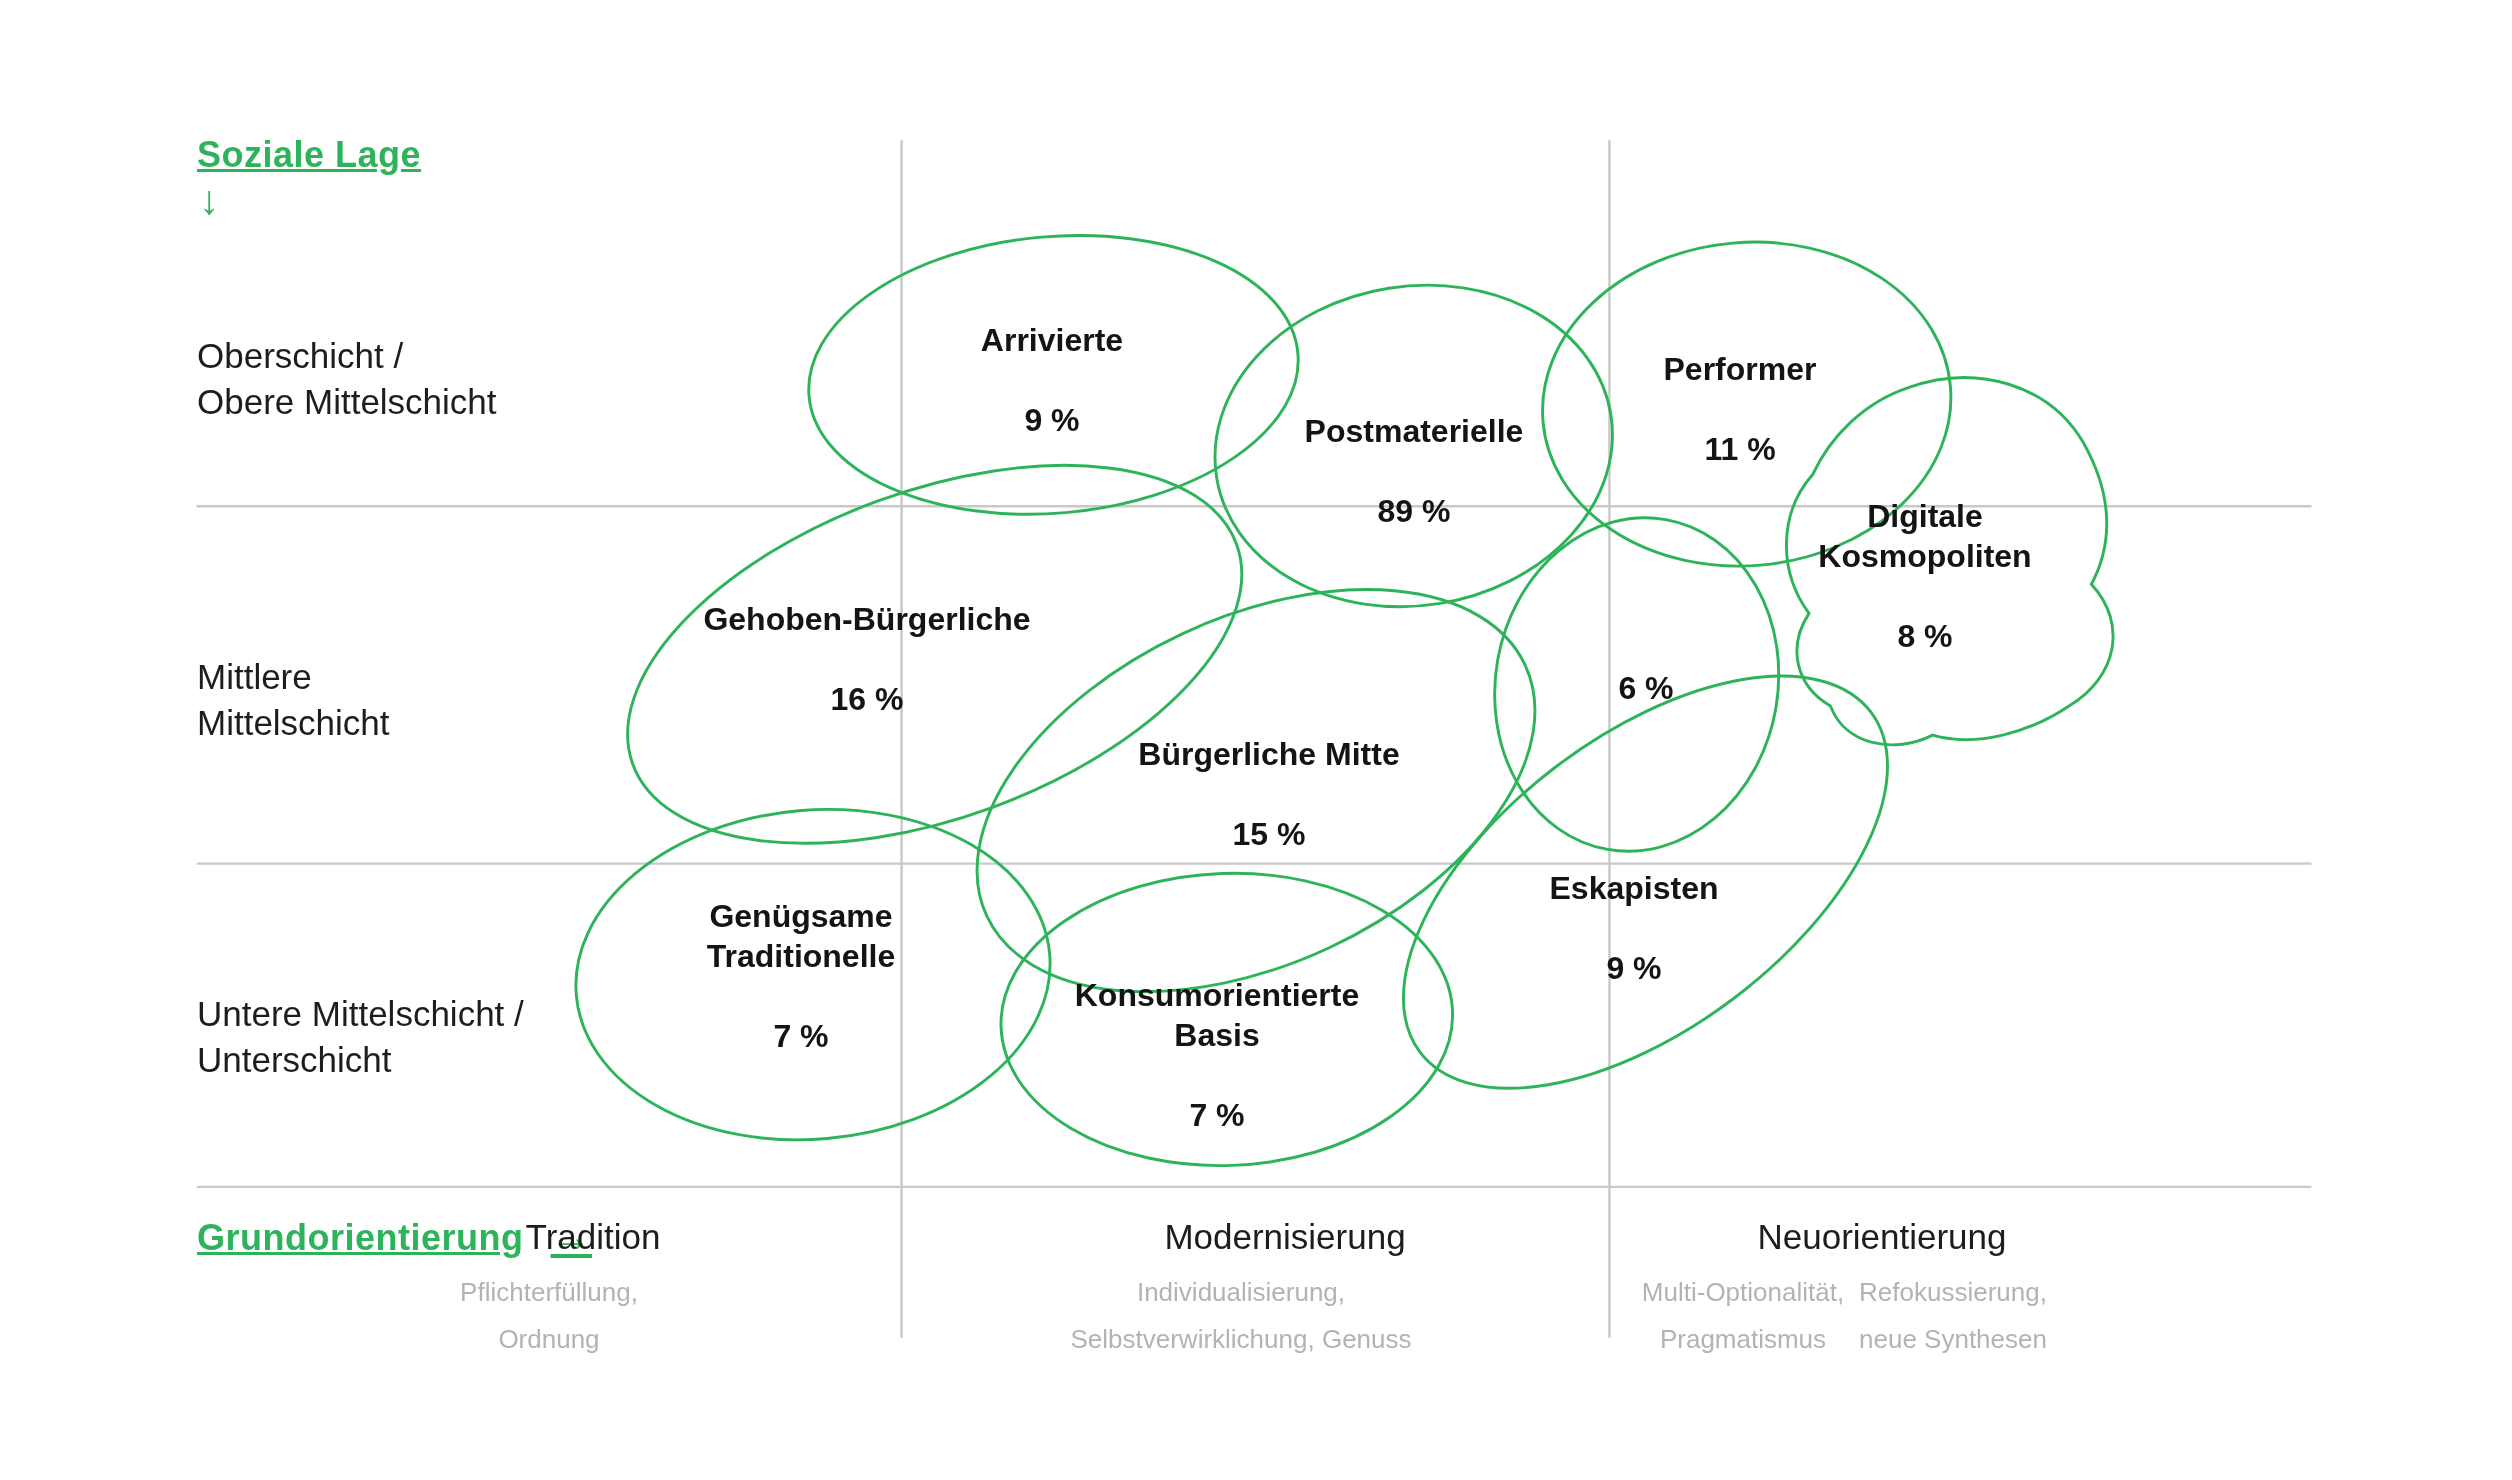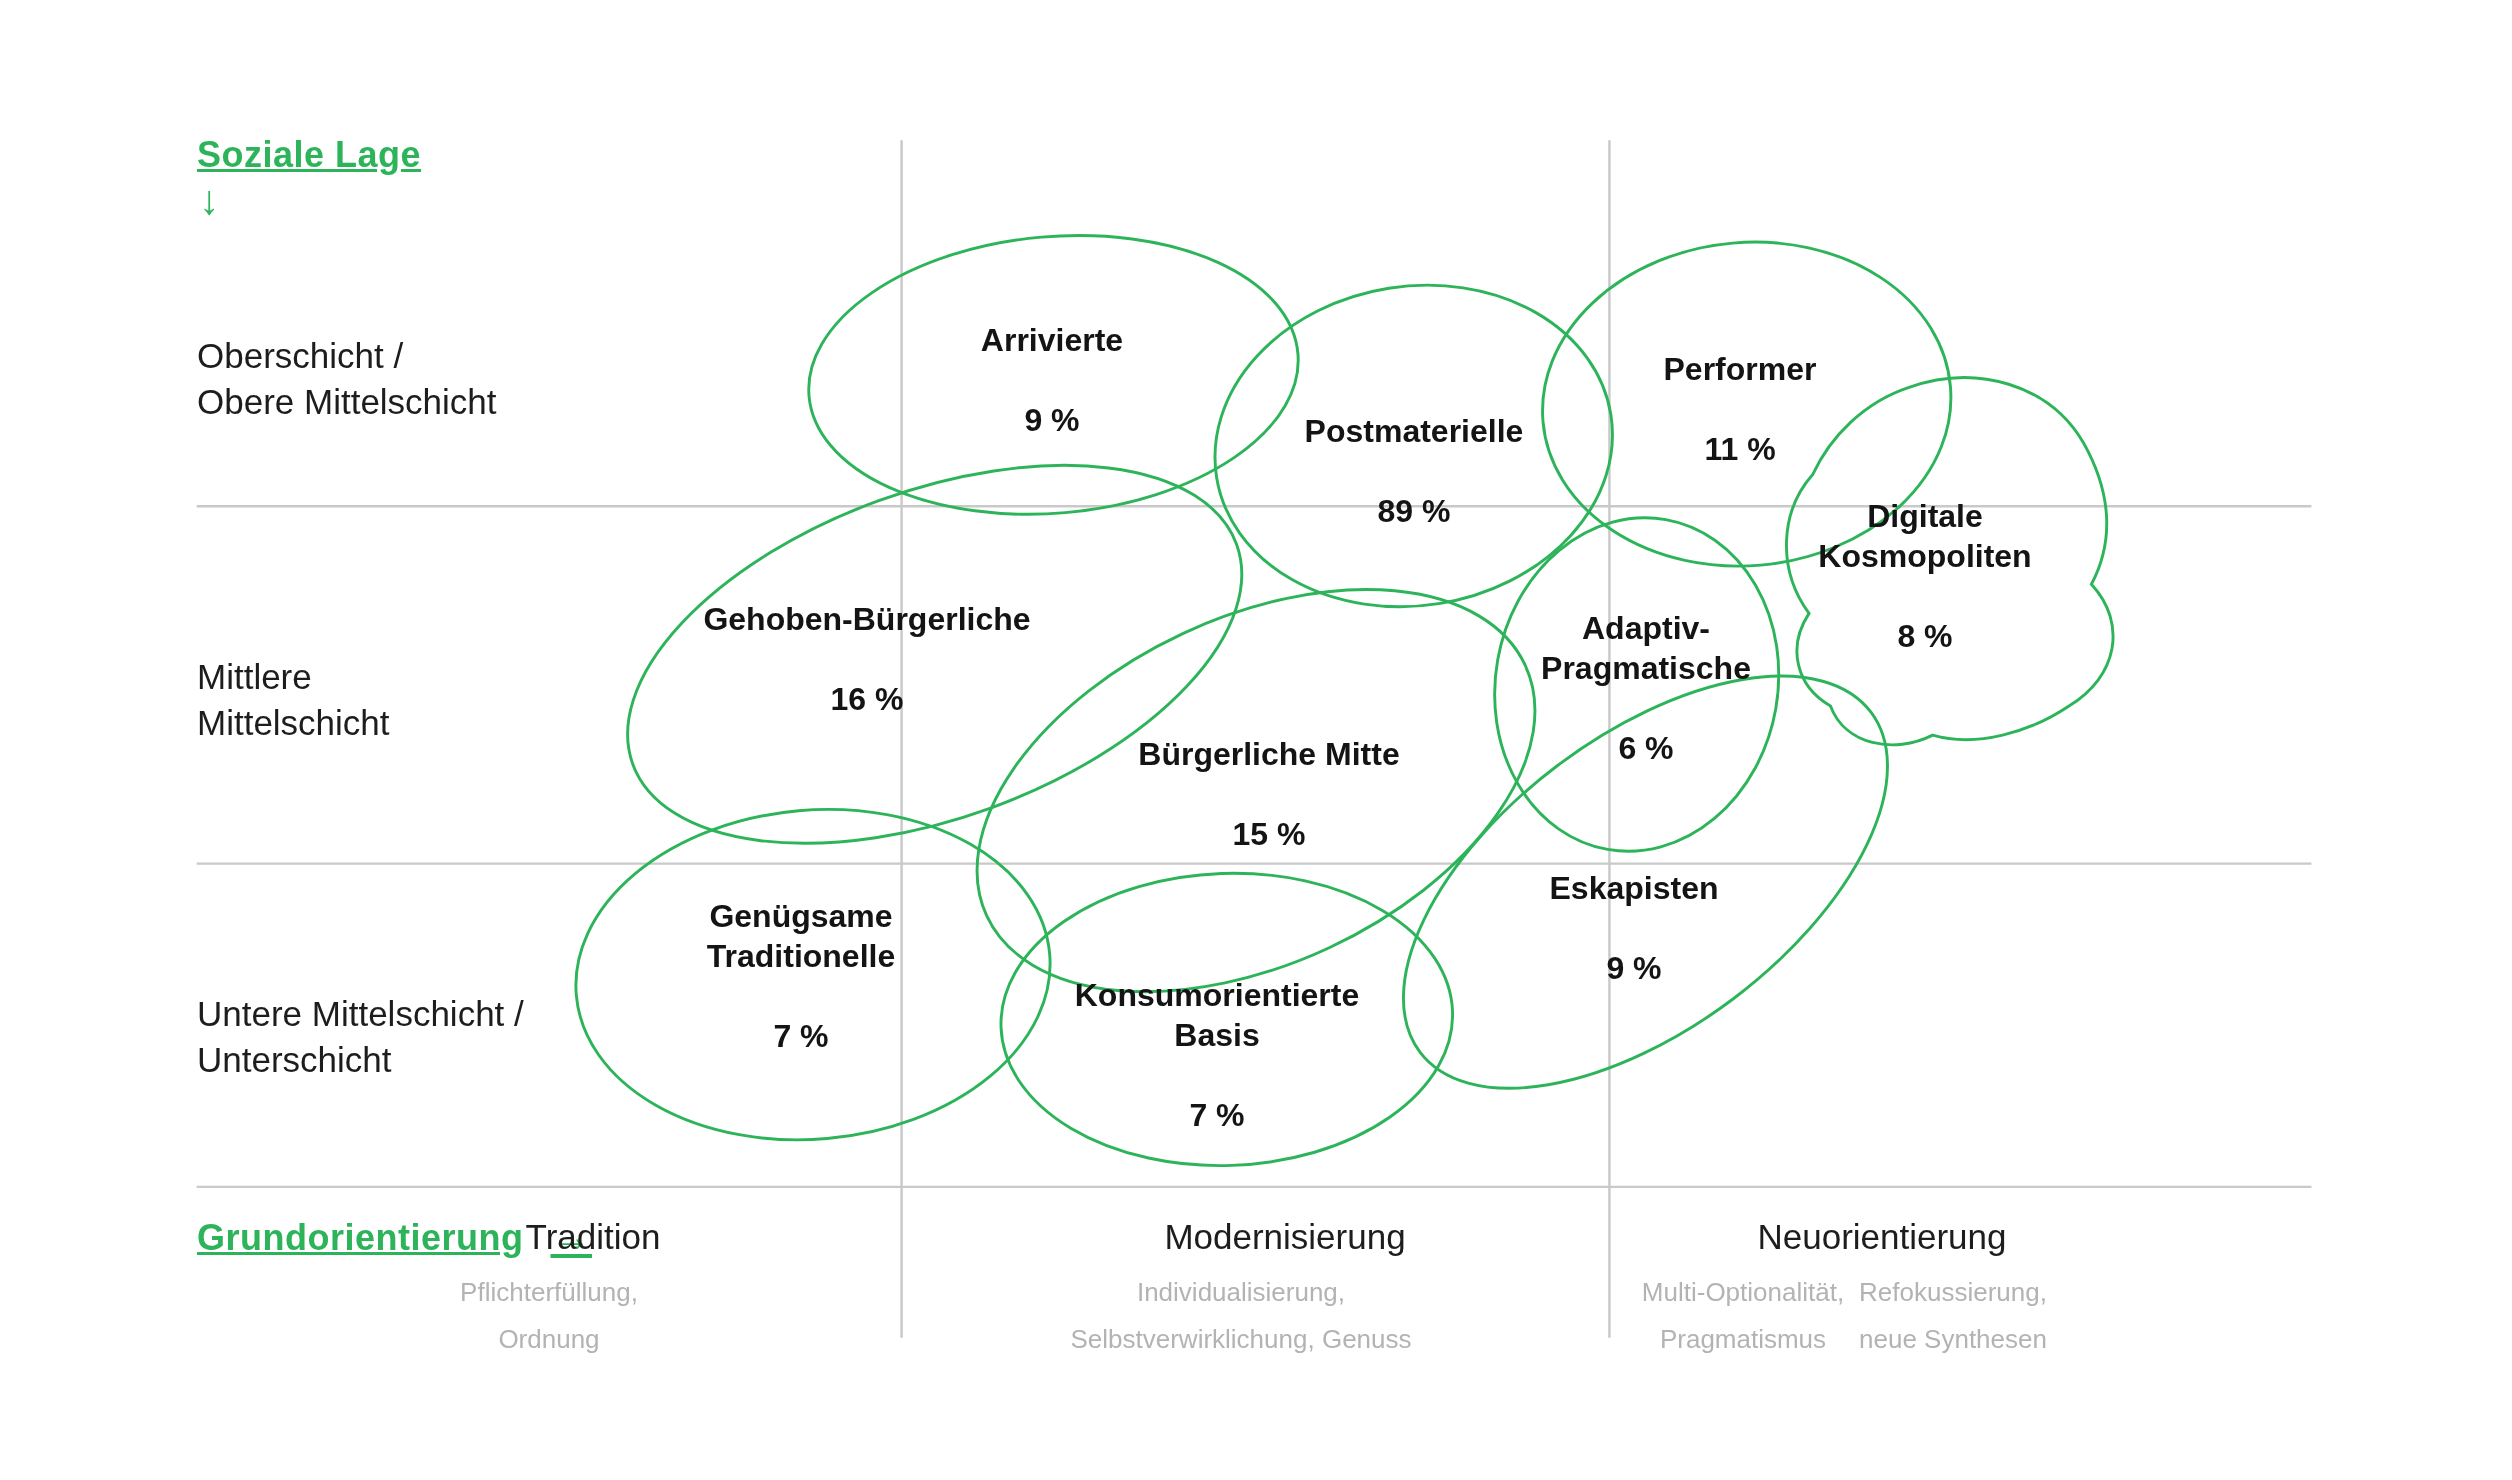--- a/index.html
+++ b/index.html
@@ -102,22 +102,20 @@
   <div class="milieu" style="left:1925px;top:576px">
     <div>Digitale
 Kosmopoliten</div>
     <div>8 %</div>
   </div>
   <div class="milieu" style="left:867px;top:659px">
     <div>Gehoben-Bürgerliche</div>
     <div>16 %</div>
   </div>
   <div class="milieu" style="left:1646px;top:688px">
-    <div>Adaptiv-
-Pragmatische</div>
     <div>6 %</div>
   </div>
   <div class="milieu" style="left:1269px;top:794px">
     <div>Bürgerliche Mitte</div>
     <div>15 %</div>
   </div>
   <div class="milieu" style="left:1634px;top:928px">
     <div>Eskapisten</div>
     <div>9 %</div>
   </div>

